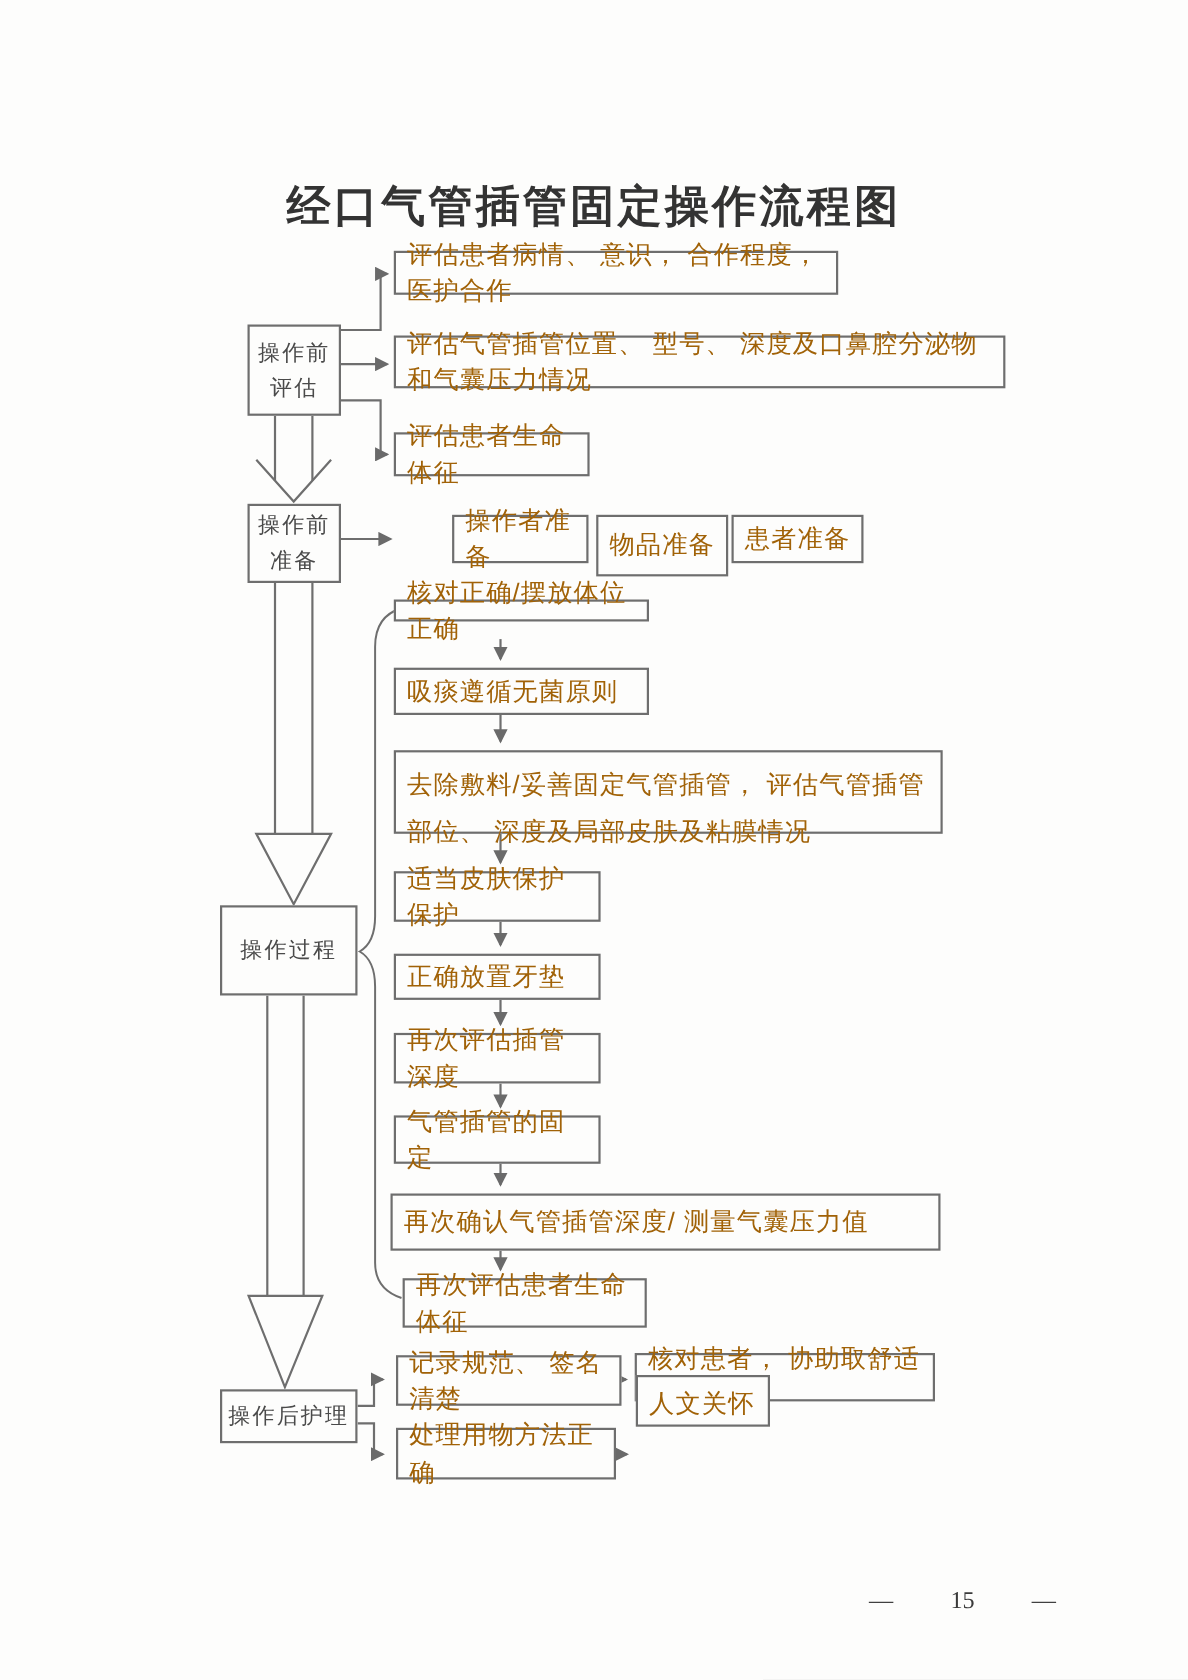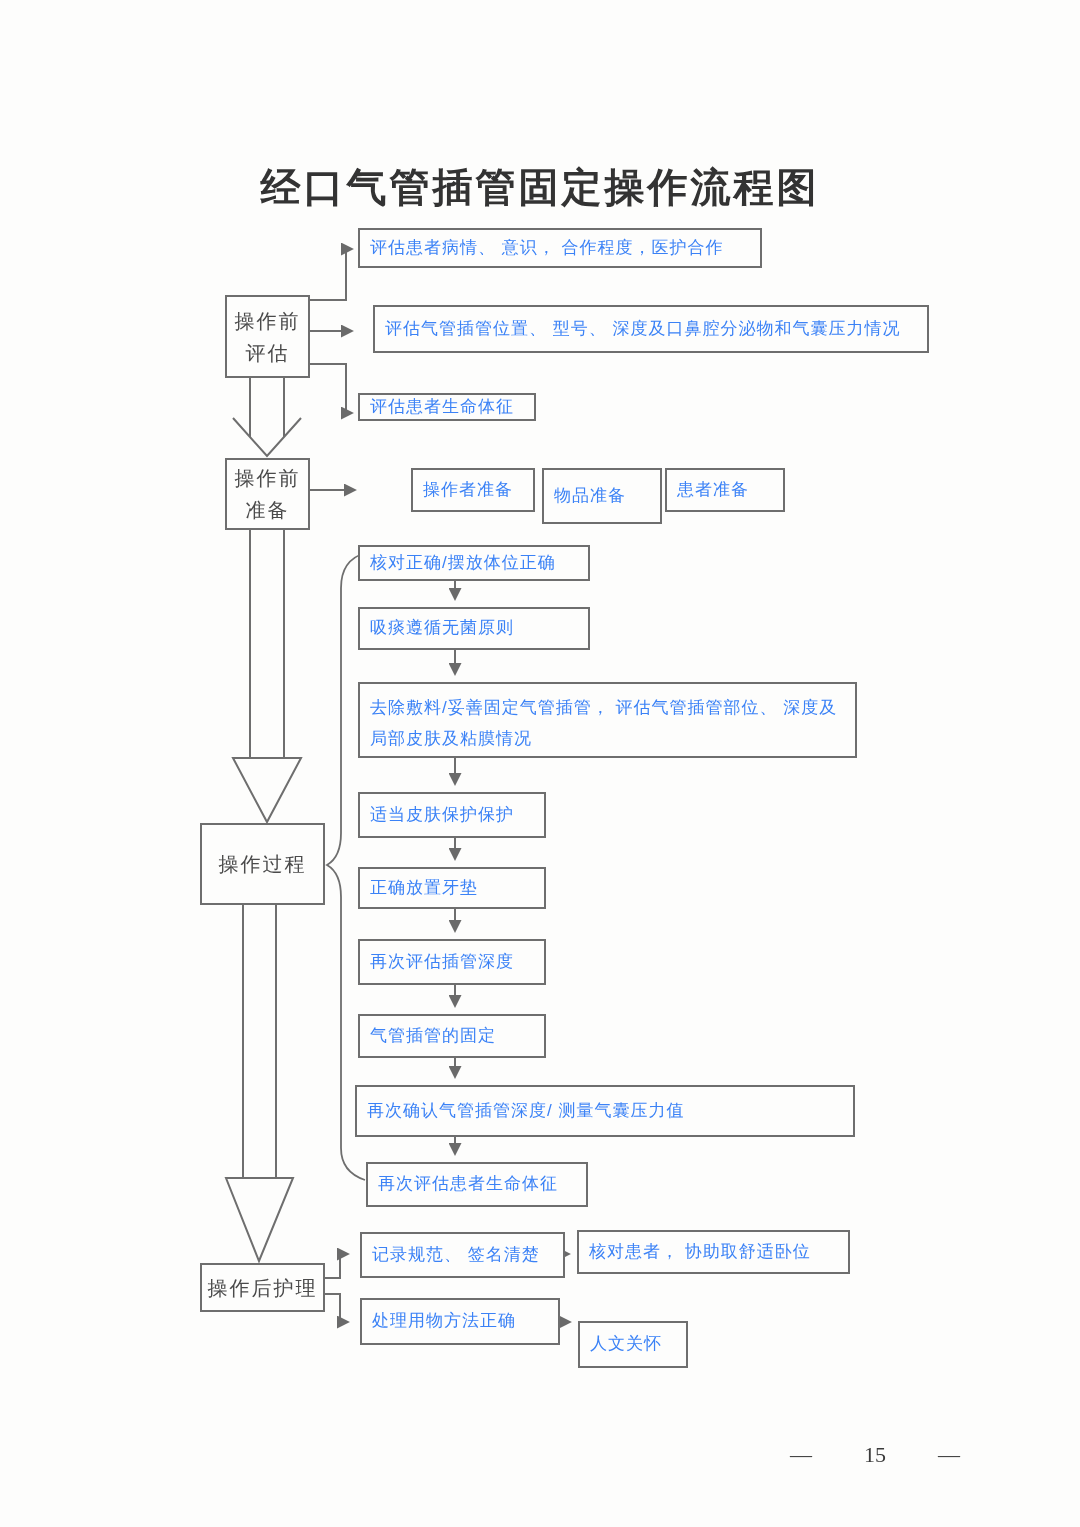--- a/index.html
+++ b/index.html
@@ -17,21 +17,21 @@
     text-align:center;
     font-size:40px;font-weight:700;color:#333;
     letter-spacing:3px;
   }
   .fbox{
     position:absolute;
     border:2px solid #6e6e6e;
     background:#fdfdfc;
     display:flex;align-items:center;
     box-sizing:border-box;
-    font-size:17px;color:#3b82f6;
+    font-size:23px;color:#a16207;
     padding:2px 10px;
     letter-spacing:1px;
     line-height:1.45;
   }
   .stage{
     flex-direction:column;justify-content:center;
     text-align:center;font-size:20px;color:#4a4a4a;
     padding:12px 4px;letter-spacing:2px;
   }
   .stage span{display:block;line-height:1.6;}
@@ -113,38 +113,38 @@
     <span>操作过程</span>
   </div>
 
   <div class="fbox stage" style="left:200px;top:1263px;width:125px;height:49px;">
     <span>操作后护理</span>
   </div>
 
   <div class="fbox" style="left:358px;top:228px;width:404px;height:40px;">
     <span>评估患者病情、 意识， 合作程度，医护合作</span>
   </div>
-  <div class="fbox" style="left:373px;top:305px;width:556px;height:48px;">
+  <div class="fbox" style="left:358px;top:305px;width:556px;height:48px;">
     <span>评估气管插管位置、 型号、 深度及口鼻腔分泌物和气囊压力情况</span>
   </div>
-  <div class="fbox" style="left:358px;top:393px;width:178px;height:28px;">
+  <div class="fbox" style="left:358px;top:393px;width:178px;height:40px;">
     <span>评估患者生命体征</span>
   </div>
 
   <div class="fbox" style="left:363px;top:468px;width:124px;height:44px;margin-left:48px;">
     <span>操作者准备</span>
   </div>
   <div class="fbox" style="left:542px;top:468px;width:120px;height:56px;">
     <span>物品准备</span>
   </div>
   <div class="fbox" style="left:665px;top:468px;width:120px;height:44px;">
     <span>患者准备</span>
   </div>
 
-  <div class="fbox" style="left:358px;top:545px;width:232px;height:36px;">
+  <div class="fbox" style="left:358px;top:545px;width:232px;height:20px;">
     <span>核对正确/摆放体位正确</span>
   </div>
   <div class="fbox" style="left:358px;top:607px;width:232px;height:43px;">
     <span>吸痰遵循无菌原则</span>
   </div>
   <div class="fbox wrap2" style="left:358px;top:682px;width:499px;height:76px;">
     <span>去除敷料/妥善固定气管插管， 评估气管插管部位、 深度及局部皮肤及粘膜情况</span>
   </div>
   <div class="fbox" style="left:358px;top:792px;width:188px;height:46px;">
     <span>适当皮肤保护保护</span>
@@ -167,21 +167,21 @@
 
   <div class="fbox" style="left:360px;top:1232px;width:205px;height:46px;">
     <span>记录规范、 签名清楚</span>
   </div>
   <div class="fbox" style="left:577px;top:1230px;width:273px;height:44px;">
     <span>核对患者， 协助取舒适卧位</span>
   </div>
   <div class="fbox" style="left:360px;top:1298px;width:200px;height:47px;">
     <span>处理用物方法正确</span>
   </div>
-  <div class="fbox" style="left:578px;top:1321px;width:110px;height:47px;">
+  <div class="fbox" style="left:578px;top:1250px;width:122px;height:47px;align-items:flex-end;">
     <span>人文关怀</span>
   </div>
 
   <div class="footer">
     <span>—</span>
     <span>15</span>
     <span>—</span>
   </div>
 
 </div>

